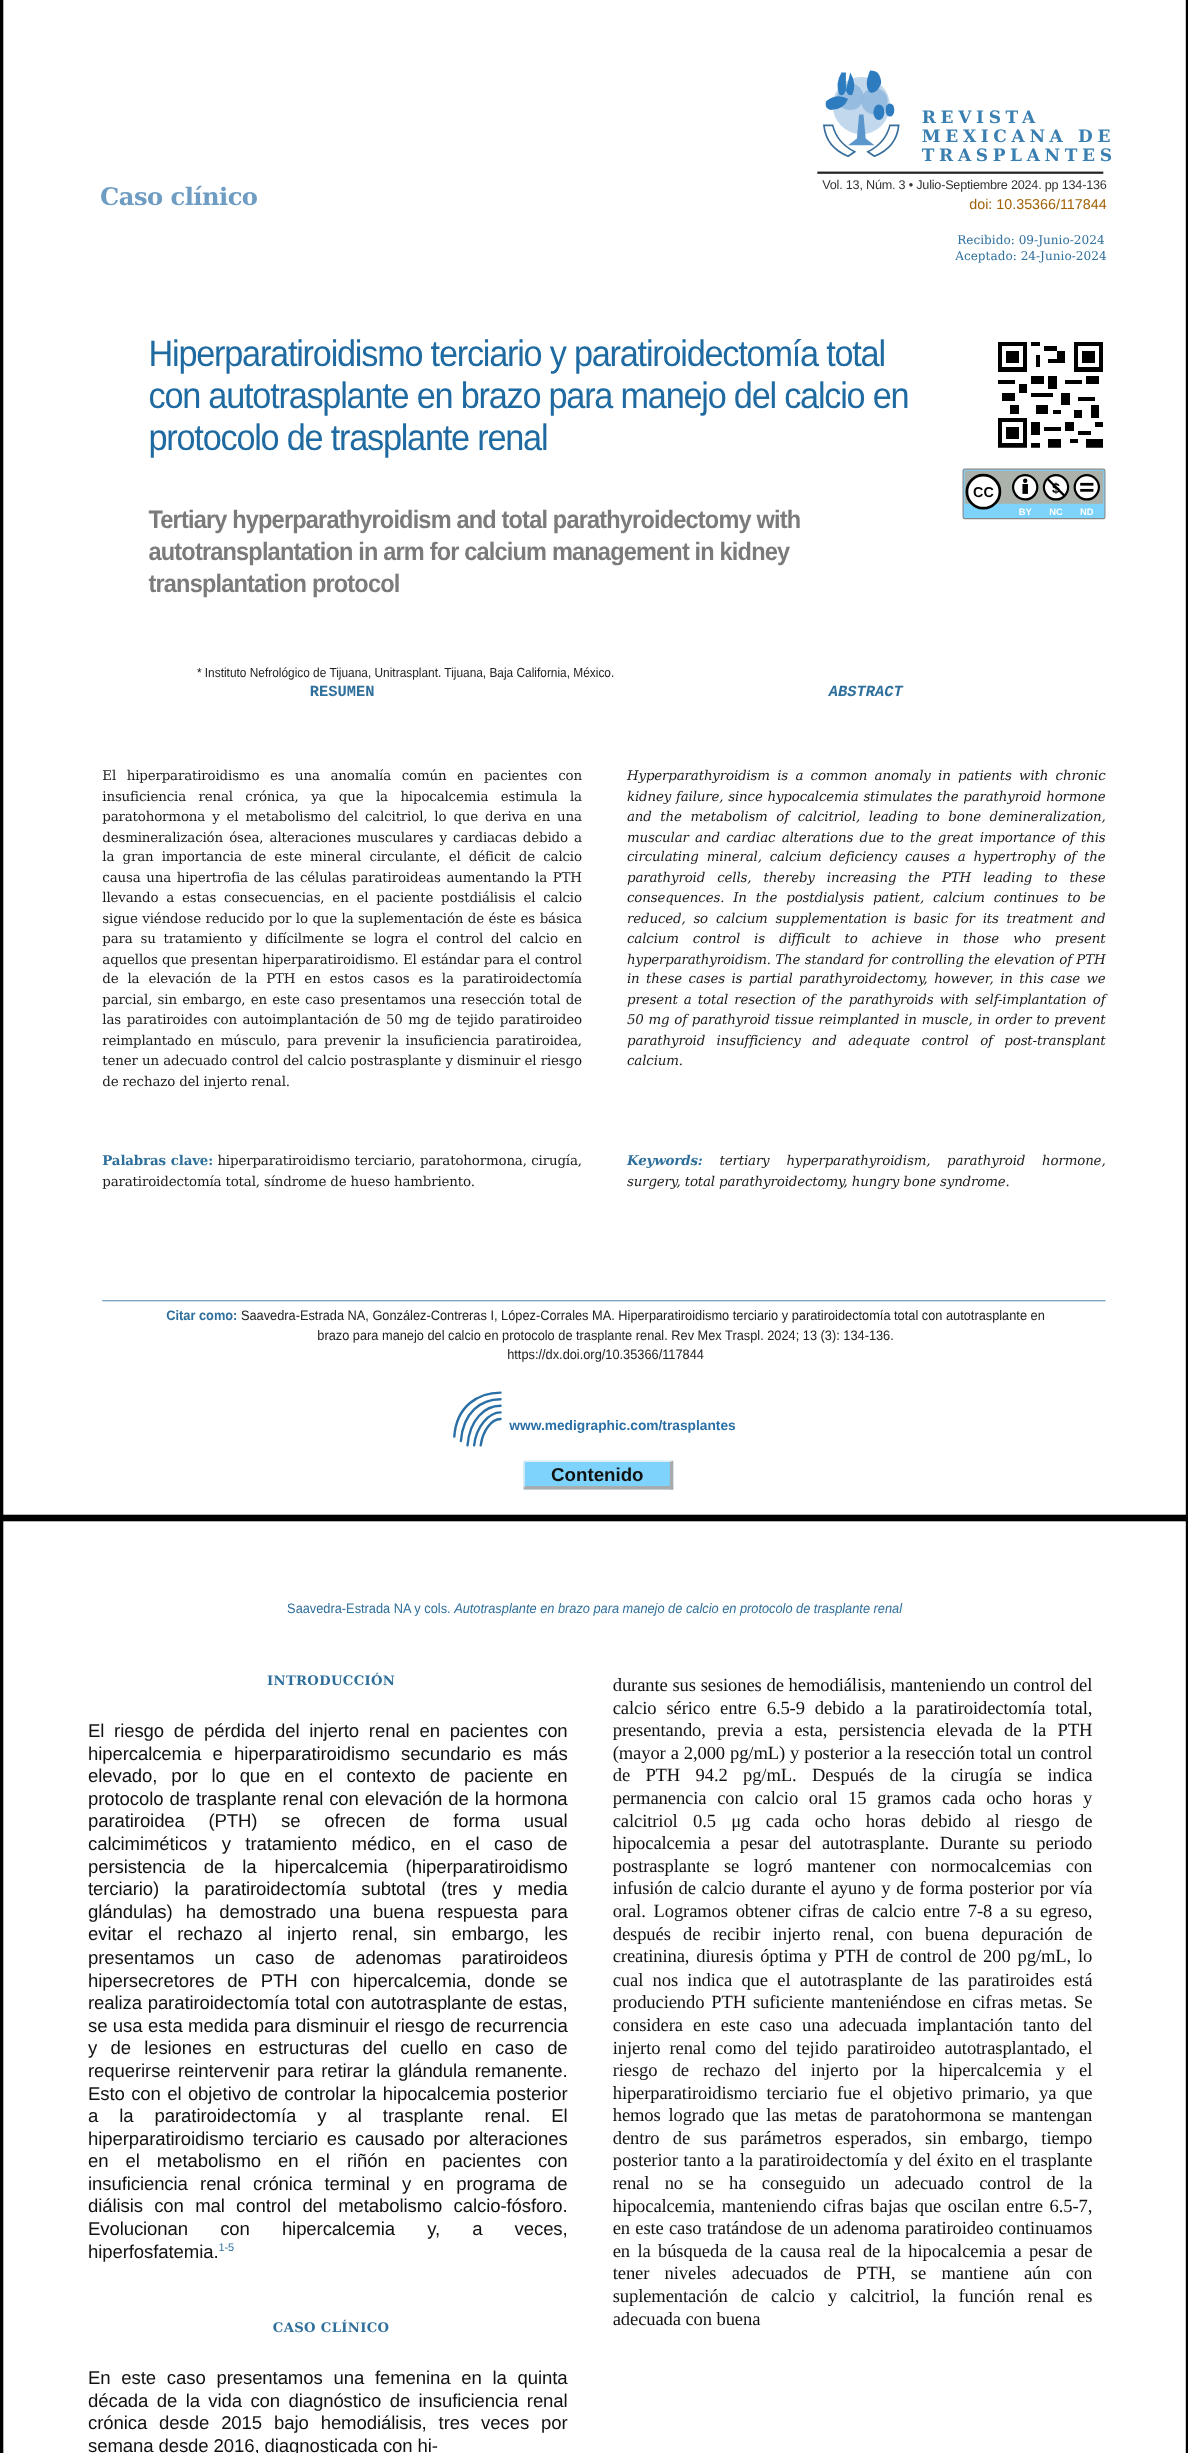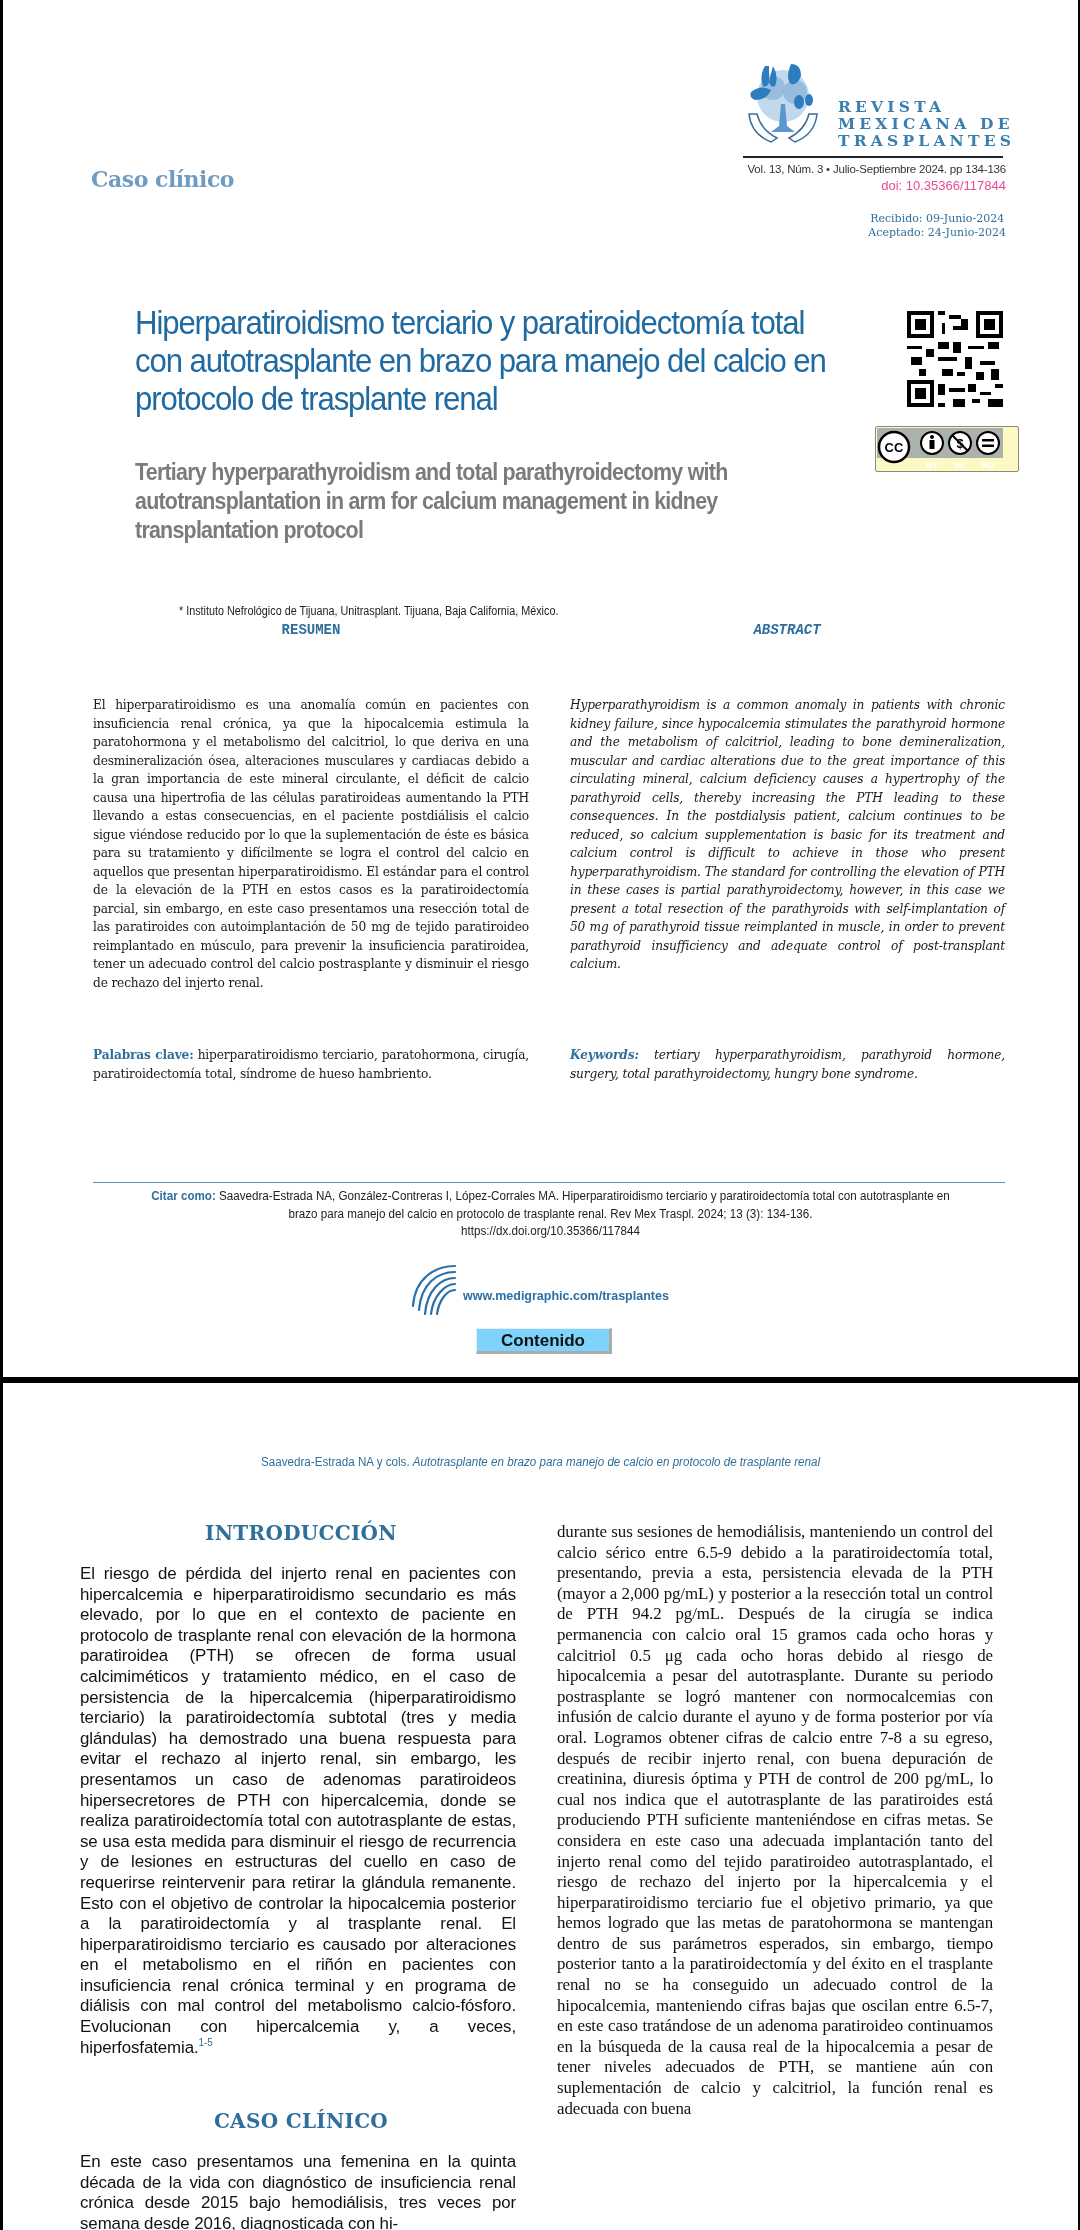--- a/index.html
+++ b/index.html
@@ -11,35 +11,35 @@
   #page2 { top: 1383px; height: 847px; }
 
   
   .journal-logo { position: absolute; left: 740px; top: 58px; width: 265px; height: 100px; }
   .logo-emblem { position: absolute; left: 0; top: 0; width: 80px; height: 95px; }
   .logo-text { position: absolute; left: 95px; top: 40px; font-family: "DejaVu Serif", serif;
     font-weight: bold; color: #3a7fb0; font-size: 15.5px; letter-spacing: 4.2px; line-height: 17px; }
   .logo-rule { position: absolute; left: 0; top: 98px; width: 260px; height: 2px; background: #222; }
   .vol-line { position: absolute; right: 72px; top: 163px; font-size: 11.5px; color: #333; letter-spacing: -0.2px;
     font-family: "Liberation Sans", sans-serif; }
-  .doi-line { position: absolute; right: 72px; top: 178px; font-size: 13px; color: #ec4899; }
+  .doi-line { position: absolute; right: 72px; top: 178px; font-size: 13px; color: #a16207; }
   .received { position: absolute; right: 72px; top: 212px; font-family: "DejaVu Serif", serif;
     font-size: 11px; color: #2f6f9c; text-align: center; line-height: 14px; }
 
   .section-label { position: absolute; left: 88px; top: 166px; font-family: "DejaVu Serif", serif;
     font-weight: bold; font-size: 22px; color: #6e9cc2; letter-spacing: -0.5px; }
 
   
   .title-es { position: absolute; left: 132px; top: 304px; width: 760px; font-family: "Liberation Sans", sans-serif;
     font-size: 33.5px; line-height: 38px; color: #1f6aa0; letter-spacing: -1.2px; font-weight: normal;
     transform: scaleX(0.93); transform-origin: left top; }
   .title-en { position: absolute; left: 132px; top: 458px; width: 700px; font-size: 23px; line-height: 29px;
     color: #7b7b7b; letter-spacing: -0.8px; transform: scaleX(0.93); transform-origin: left top; }
   .qr-code { position: absolute; left: 904px; top: 311px; width: 96px; height: 96px; }
-  .cc-badge { position: absolute; left: 872px; top: 426px; width: 144px; height: 46px; background: #fef9c3;
+  .cc-badge { position: absolute; left: 872px; top: 426px; width: 130px; height: 46px; background: #7dd3fc;
     border: 1px solid #888; border-radius: 2px; }
 
   .authors { position: absolute; left: 176px; top: 565px; font-family: "Liberation Serif", serif; font-size: 17px;
     color: #3a7aa8; letter-spacing: -0.1px; }
   .affiliation { position: absolute; left: 176px; top: 604px; font-size: 12px; color: #222;
     transform: scaleX(0.9); transform-origin: left top; }
 
   
   .col-head { position: absolute; top: 622px; font-family: Liberation Mono, monospace; font-weight: bold;
     font-size: 14px; color: #2f6f9c; text-align: center; }
@@ -65,21 +65,21 @@
   .medigraphic-link { position: absolute; left: 460px; top: 1289px; font-size: 12.5px; font-weight: bold; color: #2a6fa5;
     text-decoration: none; }
   .contents-button { position: absolute; left: 473px; top: 1328px; width: 136px; height: 26px; background: #7dd3fc;
     font-size: 17px; font-weight: bold; color: #111; text-align: center; line-height: 24px; cursor: pointer;
     border-right: 3px solid #aaa; border-bottom: 3px solid #aaa; border-top: 1px solid #eee; border-left: 1px solid #eee; }
 
   
   .running-head { position: absolute; left: 0; width: 1075px; top: 72px; text-align: center; font-size: 12.5px;
     color: #2f6f9c; transform: scaleX(0.93); transform-origin: center top; }
   .running-head i { font-style: italic; }
-  .p2-head { position: absolute; font-family: "DejaVu Serif", serif; font-weight: bold; font-size: 20px;
+  .p2-head { position: absolute; font-family: "DejaVu Serif", serif; font-weight: bold; font-size: 12px;
     color: #2f6f9c; text-align: center; letter-spacing: 0.3px; }
   #intro-head { left: 78px; width: 440px; top: 138px; }
   #caso-head { left: 78px; width: 440px; top: 726px; }
   .body-text { position: absolute; font-family: "Liberation Sans", sans-serif; font-size: 16.9px; line-height: 20.6px;
     text-align: justify; color: #111; letter-spacing: -0.1px; }
   #intro-text { left: 77px; width: 436px; top: 181px; }
   #caso-text { left: 77px; width: 436px; top: 769px; }
   #right-col-text { left: 554px; width: 436px; top: 139px; font-family: Liberation Serif, serif; }
   sup { font-size: 10px; color: #2f6f9c; vertical-align: super; line-height: 0; }
 </style>

